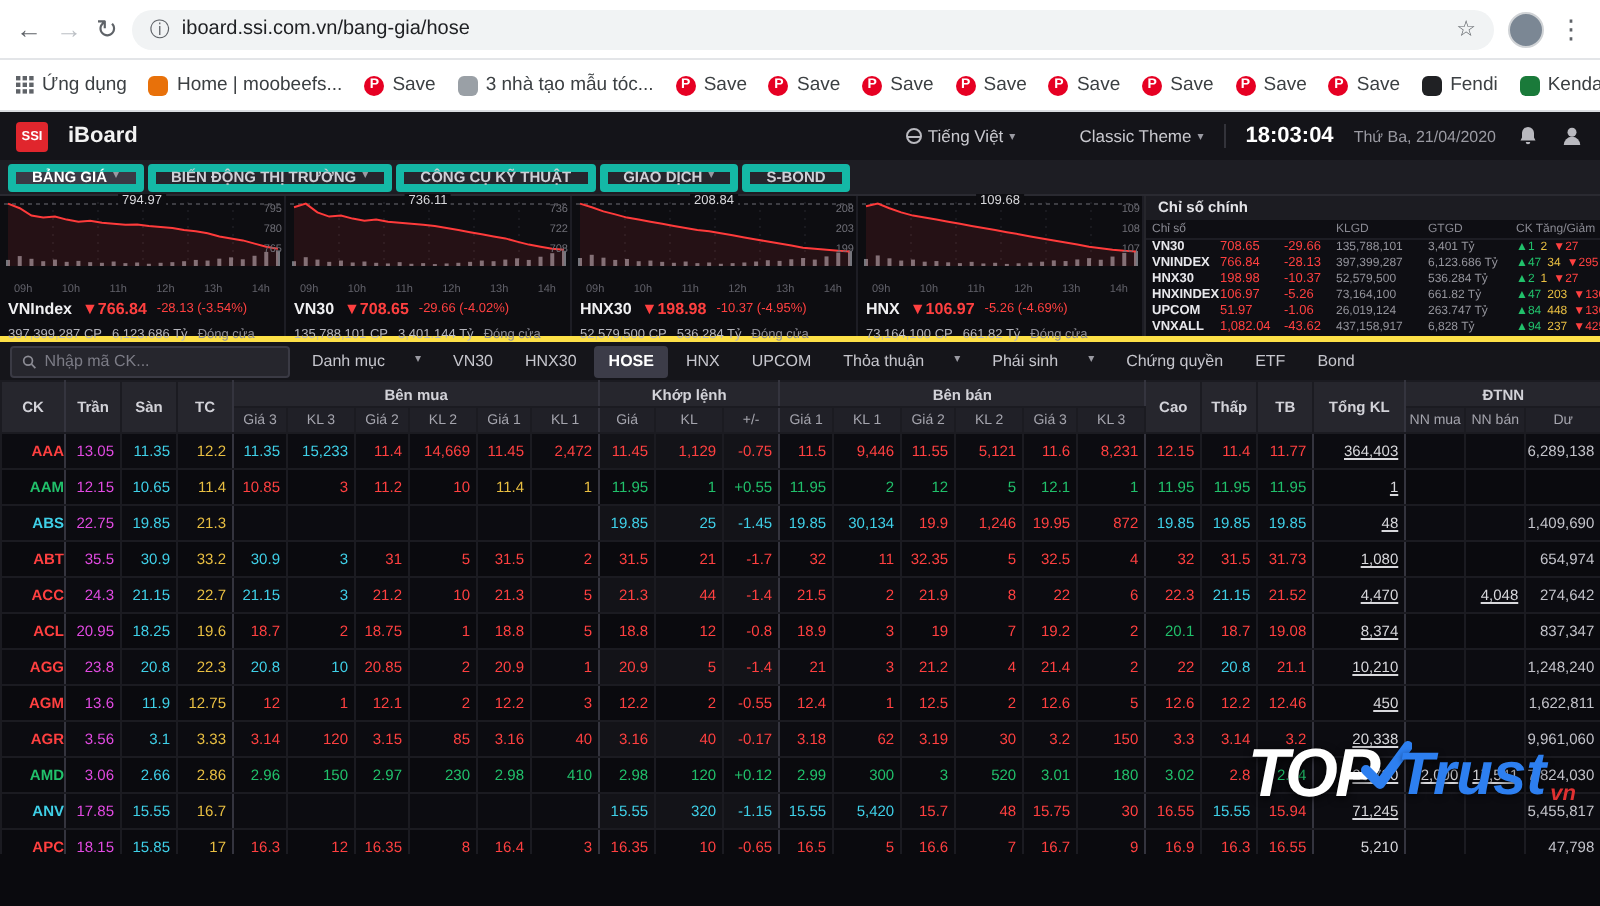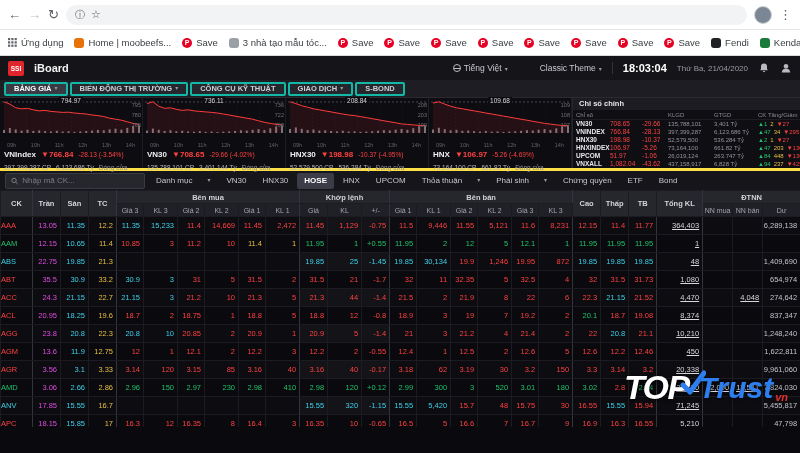--- a/index.html
+++ b/index.html
@@ -41,21 +41,21 @@
   .caret { font-size:6px; color:#9a9aa2; }
   .hd-div { width:1px; height:12px; background:#33333a; }
   .clock { font-size:11px; font-weight:bold; color:#ffffff; }
   .hd-date { font-size:8px; color:#9a9aa2; }
   .hd-ic { width:12px; height:12px; color:#b9b9bf; }
 
   
   .main-nav { height:18px; background:#1d1d23; display:flex; align-items:center;
     gap:2px; padding:0 4px; border-bottom:1px solid #2a2a31; }
   .nav-item { height:14px; line-height:13px; padding:0 8px; font-size:7.5px; font-weight:bold;
-    color:#cfcfd6; background:#26262d; border:2px solid #14b8a6; border-radius:2px;
+    color:#cfcfd6; background:#26262d; border:4px solid #14b8a6; border-radius:2px;
     display:flex; align-items:center; gap:3px; }
   .nav-item.active { background:#3a3a45; color:#ffffff; }
 
   
   .charts-row { height:70px; display:flex; background:#0d0d11; }
   .chart-card { width:143px; border-right:1px solid #1d1d24; position:relative; flex:0 0 auto; }
   .chart-box { height:44px; position:relative; }
   .peak-label { position:absolute; top:-1px; left:50%; transform:translateX(-50%);
     font-size:6.5px; color:#d8d8dc; background:#0d0d11; padding:0 2px; z-index:2; }
   .yticks span { position:absolute; right:1px; font-size:5.5px; color:#6e6e76; z-index:2; }
@@ -94,21 +94,21 @@
   .mk-tab.active { background:#3c3c48; color:#ffffff; font-weight:bold; }
 
   
   .table-wrap { position:relative; height:237px; overflow:hidden; background:#0a0a0e; }
   table { border-collapse:collapse; table-layout:fixed; width:800px; }
   th,td { border:1px solid #1b1b21; overflow:hidden; white-space:nowrap; }
   th.gh { height:13px; background:#26262d; color:#d2d2d8; font-size:7.5px; font-weight:bold; }
   th.sh { height:13px; background:#202027; color:#a5a5ae; font-size:7px; font-weight:normal; }
   td { height:18px; font-size:7.5px; text-align:right; padding-right:3px; background:#0c0c11; }
   tr:nth-child(even) td { background:#0a0a0e; }
-  td.ck-cell { text-align:left; font-weight:normal; padding-right:0; }
+  td.ck-cell { text-align:right; font-weight:bold; padding-right:0; }
   td.sep, th.sep { border-right:1px solid #34343e; }
   td.kb { background:#131318; }
   .c-u { color:#21c16b; } .c-d { color:#ff4040; } .c-r { color:#e9bf42; }
   .c-c { color:#e24ae2; } .c-f { color:#3fd0e8; } .c-w { color:#d8d8dc;text-decoration:underline; } .c-m { color:#c3c3ca; }
 
   
   .watermark { position:absolute; right:12px; bottom:20px; display:flex; align-items:center;
     z-index:6; font-style:italic; pointer-events:none; }
   .wm-top { font-size:34px; font-weight:900; color:#ffffff; letter-spacing:-1.5px;
     text-shadow:0 1px 4px rgba(0,0,0,.85); }
@@ -121,20 +121,21 @@
 <body>
 
 <div class="screen">
 
   <div class="chrome-top">
     <span class="nav-btn">←</span>
     <span class="nav-btn dis">→</span>
     <span class="nav-btn">↻</span>
     <div class="omnibox">
       <span class="ob-info">ⓘ</span>
+      <span class="ob-url">iboard.ssi.com.vn/bang-gia/hose</span>
       <span class="ob-star">☆</span>
     </div>
     <span class="avatar"></span>
     <span class="kebab">⋮</span>
   </div>
 
   <div class="bookmarks">
     <span id="bookmarks-list" style="display:flex;align-items:center;gap:11px;">
         <div class="bm-item">
           <svg width="9" height="9" viewBox="0 0 9 9">

